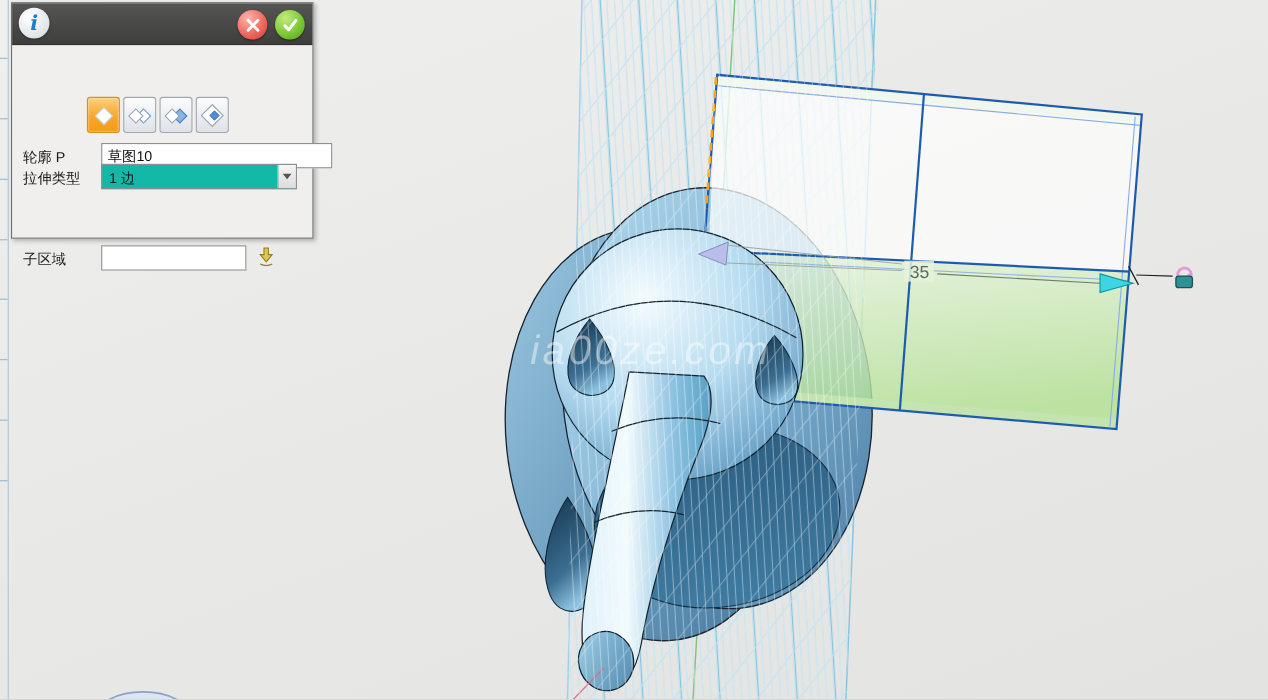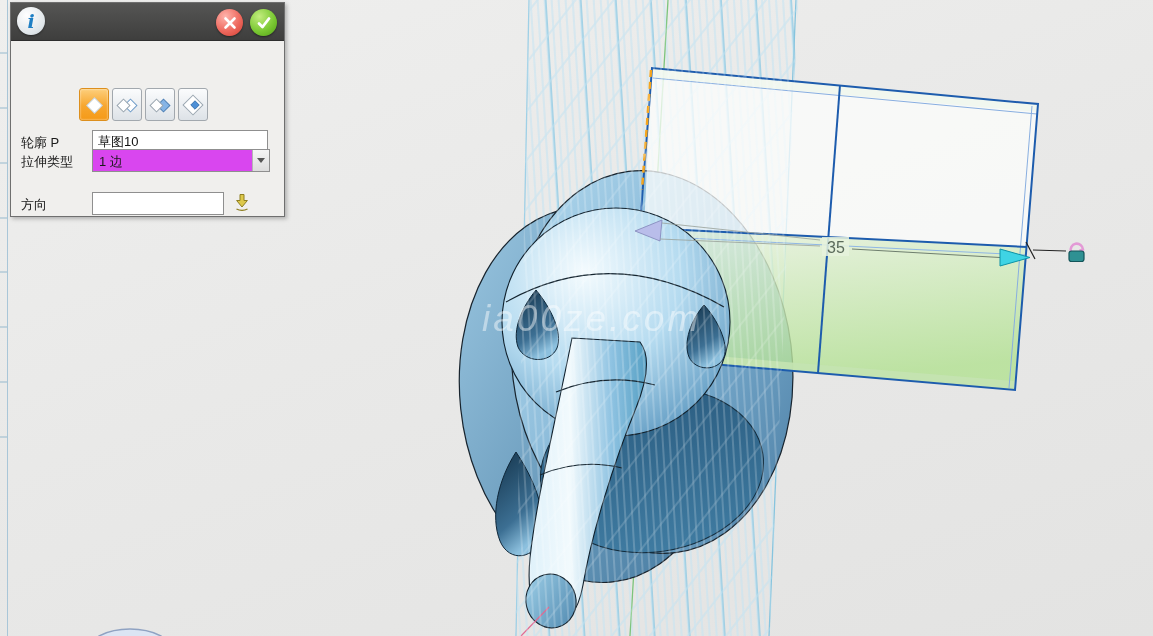--- a/index.html
+++ b/index.html
@@ -44,21 +44,21 @@
     border:1px solid #dd8f1d;
     background:linear-gradient(#fdcf7c,#f7a62e 55%,#f59a18);
     box-shadow:inset 0 0 2px rgba(255,255,255,.8);
   }
   .frow{position:absolute;left:0;width:100%;height:23px;}
   .frow .lbl{position:absolute;left:10px;top:4px;white-space:nowrap;}
   .tin{
     position:absolute;box-sizing:border-box;height:23px;border:1px solid #8f8f8f;
     background:#fff;font:13px "Liberation Sans",sans-serif;padding:0 5px;color:#111;
   }
-  .combo{position:absolute;box-sizing:border-box;height:23px;border:1px solid #8f8f8f;background:#d946ef;}
+  .combo{position:absolute;box-sizing:border-box;height:23px;border:1px solid #8f8f8f;background:#14b8a6;}
   .combo .val{position:absolute;left:6px;top:3px;}
   .combo .drop{
     position:absolute;right:0;top:0;width:16px;height:21px;border-left:1px solid #b5b5b5;
     background:linear-gradient(#f5f5f5,#dcdcdc);display:flex;align-items:center;justify-content:center;
   }
   .combo .drop i{width:0;height:0;border:4px solid transparent;border-top:5px solid #555;margin-top:4px;}
   .pick{position:absolute;width:20px;height:20px;background:transparent;border:none;padding:0;}
 </style>
 </head>
 <body>
@@ -243,40 +243,40 @@
       <button class="tbtn">
         <svg width="24" height="24" viewBox="0 0 24 24">
           <rect x="5" y="5" width="14" height="14" transform="rotate(45 12 12)" fill="#fff" stroke="#9aa6b0" stroke-width="1"></rect>
           <rect x="11" y="9" width="6" height="6" transform="rotate(45 14 12)" fill="#4d8fd6" stroke="#2f6ca8" stroke-width=".8"></rect>
         </svg>
       </button>
     </div>
 
     <div class="frow" style="top:49px;">
       <span class="lbl">轮廓 P</span>
-      <input class="tin" style="left: 81px; width: 176px;" value="草图10">
+      <input class="tin" style="left: 81px; width: 210px;" value="草图10">
     </div>
 
     <div class="frow" style="top:68px;">
       <span class="lbl">拉伸类型</span>
       <div class="combo" style="left:81px;width:178px;">
         <span class="val">1 边</span>
         <span class="drop">
               <i></i>
             </span>
       </div>
     </div>
 
-    <div class="frow" style="top:111px;">
-      <span class="lbl">方向</span>
+
+    <div class="frow" style="top:142px;">
+      <span class="lbl">子区域</span>
       <input class="tin" style="left: 81px; width: 132px;" value="">
       <button class="pick" style="left:221px;top:1px;">
         <svg width="18" height="18" viewBox="0 0 18 18">
           <path d="M7 1.5 h4 v6 h3.4 l-5.4 6.5 -5.4 -6.5 h3.4 z" fill="#ddc84a" stroke="#8f7f22" stroke-width="1"></path>
           <path d="M3.5 16 q5.5 2.8 11 0" fill="none" stroke="#8f7f22" stroke-width="1.2"></path>
         </svg>
       </button>
     </div>
-
   </div>
 </div>
 
 </div>
 
 </body></html>

